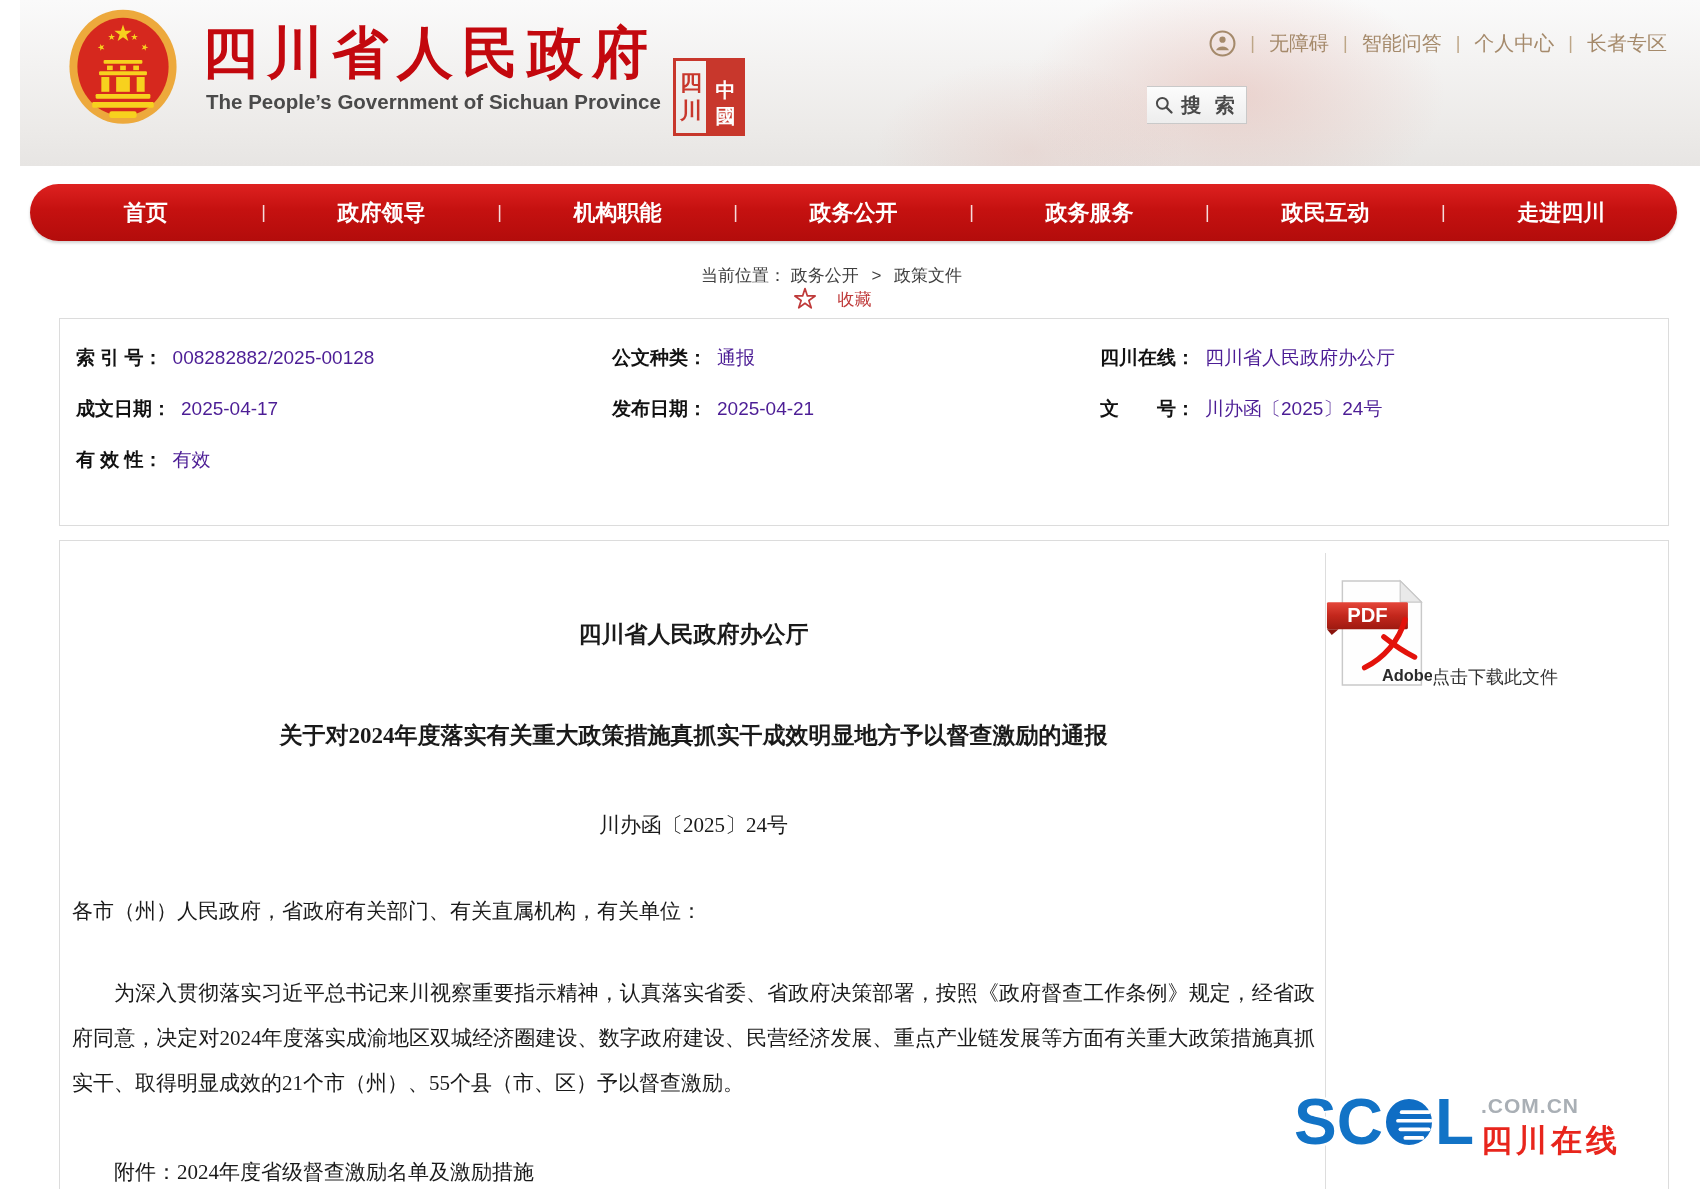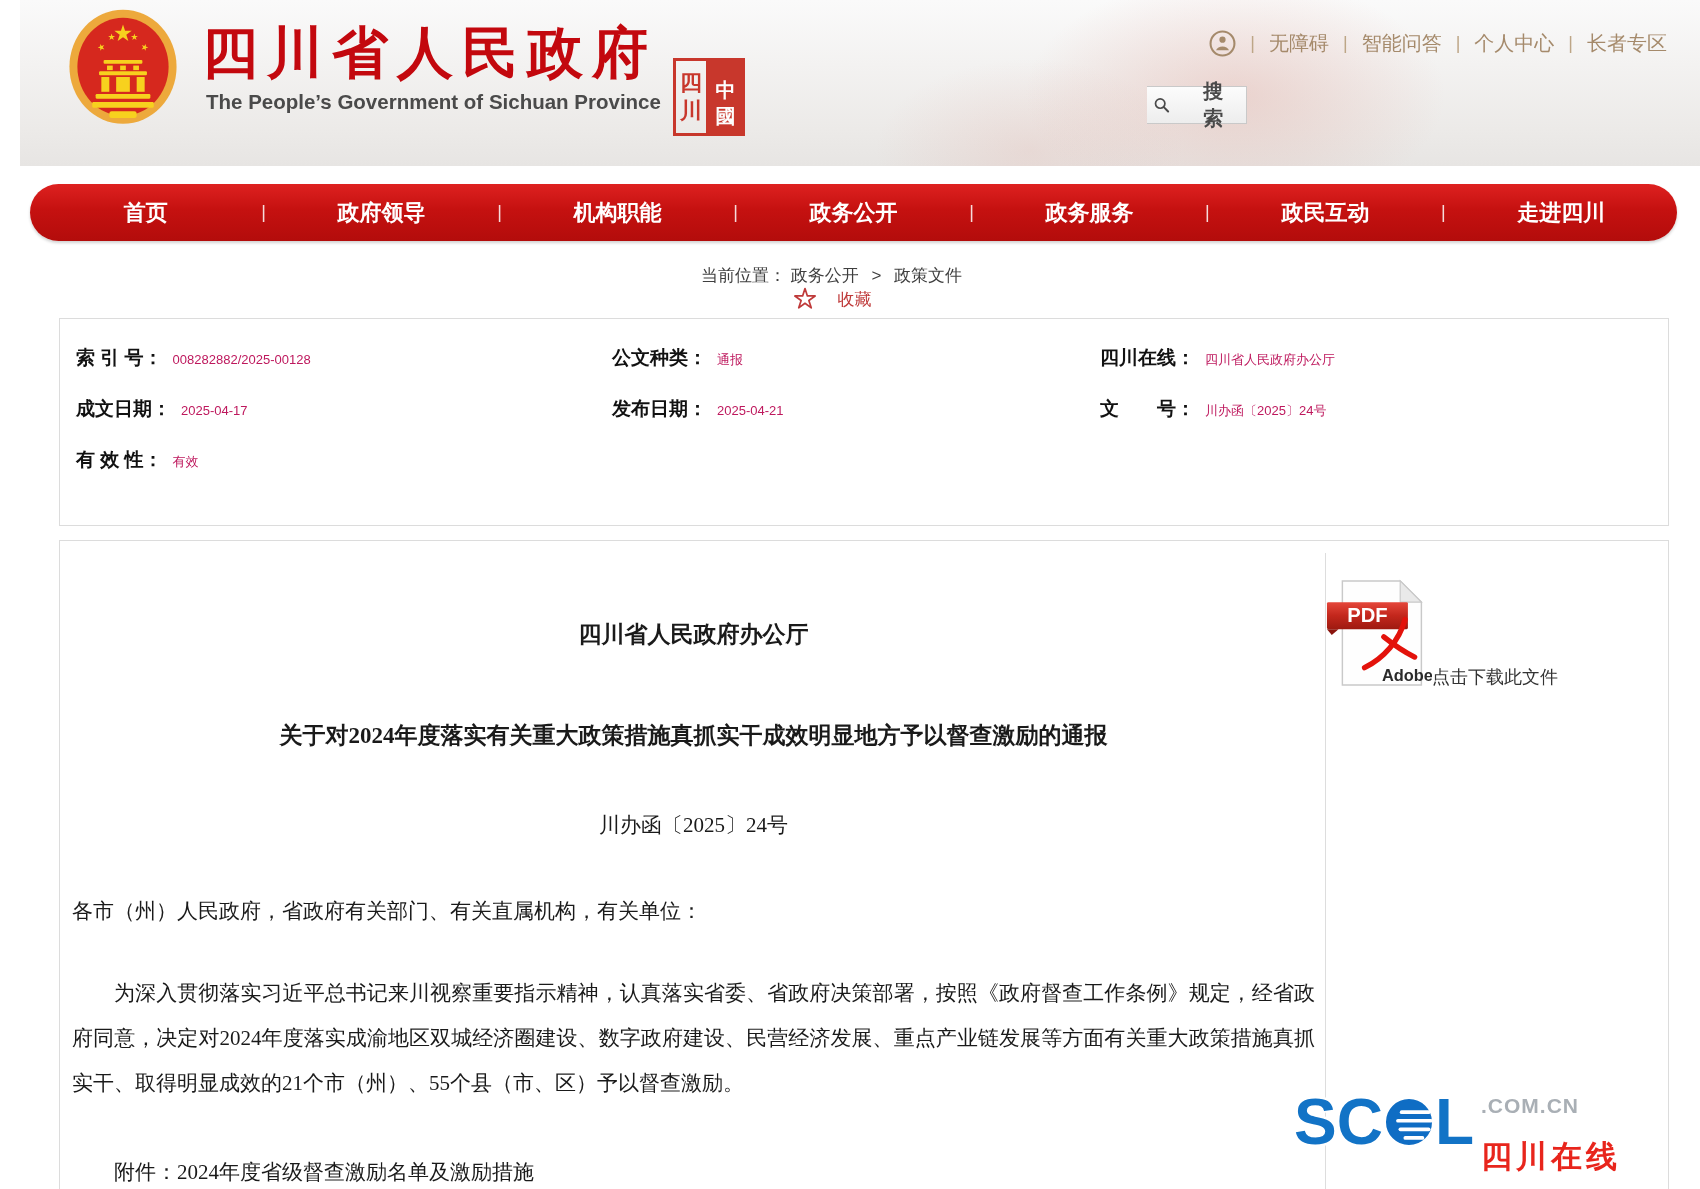--- a/index.html
+++ b/index.html
@@ -22,21 +22,21 @@
   .seal{position:absolute;left:653px;top:58px;width:72px;height:78px;display:flex;opacity:.92;font-family:"Liberation Serif","DejaVu Serif",serif;}
   .seal-left{width:33px;border:3px solid #c5281c;border-right:none;color:#c5281c;font-weight:bold;font-size:22px;line-height:1.25;text-align:center;padding-top:8px;word-break:break-all;box-sizing:border-box;}
   .seal-right{flex:1;background:#c5281c;color:#fff;font-weight:bold;font-size:20px;line-height:1.3;text-align:center;padding-top:19px;word-break:break-all;box-sizing:border-box;}
   .utility{position:absolute;top:30px;right:33px;display:flex;align-items:center;gap:14px;font-size:20px;color:#a58a6b;}
   .u-link{color:#a58a6b;text-decoration:none;cursor:pointer;white-space:nowrap;}
   .u-sep{color:#bda687;font-size:18px;}
   .u-icon{display:flex;align-items:center;cursor:pointer;}
   .search-row{position:absolute;top:86px;left:1127px;display:flex;}
   .search-input{width:426px;height:36px;border:1px solid #c9c9c9;background:#fff;padding:0 12px;font-size:18px;color:#333;outline:none;font-family:"Liberation Sans",sans-serif;}
   .search-input::placeholder{color:#9a9a9a;}
-  .search-btn{width:100px;height:38px;border:1px solid #c9c9c9;border-left:none;background:linear-gradient(#fcfcfc,#ededed);display:flex;align-items:center;justify-content:center;gap:20px;font-size:20px;font-weight:bold;color:#4a4a4a;cursor:pointer;letter-spacing:4px;font-family:"Liberation Sans",sans-serif;}
+  .search-btn{width:100px;height:38px;border:1px solid #c9c9c9;border-left:none;background:linear-gradient(#fcfcfc,#ededed);display:flex;align-items:center;justify-content:center;gap:7px;font-size:20px;font-weight:bold;color:#4a4a4a;cursor:pointer;letter-spacing:4px;font-family:"Liberation Sans",sans-serif;}
   
   .nav{
     position:absolute;top:184px;left:30px;width:1647px;height:57px;border-radius:29px;
     background:linear-gradient(180deg,#de2120 0%,#c51110 45%,#b30c0b 100%);
     display:flex;align-items:center;box-shadow:0 2px 3px rgba(0,0,0,.18);
   }
   .nav a{flex:1;text-align:center;color:#fff;font-size:22px;font-weight:bold;text-decoration:none;cursor:pointer;white-space:nowrap;}
   .n-sep{color:rgba(255,255,255,.85);font-size:18px;}
   
   .crumb-row{position:absolute;top:264px;left:33px;right:70px;display:flex;justify-content:space-between;align-items:center;font-size:17px;color:#3f3f3f;flex-direction:column;}
@@ -44,40 +44,40 @@
   .c-sep{margin:0 8px;}
   .fav{display:flex;align-items:center;gap:20px;color:#bf3a3a;font-size:17px;cursor:pointer;}
   
   .meta-card{position:absolute;top:318px;left:59px;width:1610px;height:208px;border:1px solid #dcdcdc;background:#fff;box-sizing:border-box;padding-top:26px;}
   .meta-row{display:flex;height:51px;}
   .m-cell{display:flex;align-items:baseline;box-sizing:border-box;}
   .m-cell.c1{width:552px;padding-left:16px;}
   .m-cell.c2{width:488px;}
   .m-cell.c3{flex:1;}
   .m-label{font-weight:bold;color:#111;font-size:19px;white-space:pre;}
-  .m-value{color:#be185d;font-size:13px;margin-left:10px;}
+  .m-value{color:#4c1d95;font-size:19px;margin-left:10px;}
   
   .doc-card{position:absolute;top:540px;left:59px;width:1610px;height:700px;border:1px solid #dcdcdc;background:#fff;box-sizing:border-box;}
   .doc{position:absolute;left:0;top:0;width:1267px;padding:78px 12px 0 12px;box-sizing:border-box;font-family:"Liberation Serif","DejaVu Serif",serif;color:#1a1a1a;}
   .doc h2{margin:0;font-size:23px;text-align:center;font-weight:bold;}
   .doc h1{margin:70px 0 0;font-size:23px;text-align:center;font-weight:bold;}
   .docnum{margin-top:60px;font-size:21px;text-align:center;}
   .salutation{margin:58px 0 0;font-size:21px;}
   .body-para{margin:46px 0 0;font-size:21px;line-height:45px;text-indent:2em;text-align:justify;}
   .attachment{margin:52px 0 0;font-size:21px;padding-left:2em;}
   .side{position:absolute;top:12px;right:0;bottom:0;width:342px;border-left:1px solid #ddd;}
   .pdf-block{margin-top:24px;display:flex;align-items:flex-end;cursor:pointer;}
   .pdf-icon{width:106px;height:112px;}
   .dl-label{margin-top:24px;font-size:18px;color:#333;font-family:"Liberation Sans",sans-serif;}
   
   .watermark{position:absolute;left:1294px;top:1090px;display:flex;align-items:flex-start;}
   .wm-left{display:flex;align-items:center;font-weight:bold;font-size:64px;line-height:1;color:#1273c6;
     text-shadow:-2px -2px 0 #fff,2px -2px 0 #fff,-2px 2px 0 #fff,2px 2px 0 #fff;justify-content:space-between;}
   .wm-globe{margin:0 -1px;}
-  .wm-right{margin-left:7px;display:flex;flex-direction:column;padding-top:4px;gap:16px;}
+  .wm-right{margin-left:7px;display:flex;flex-direction:column;padding-top:4px;}
   .wm-com{font-size:21px;font-weight:bold;color:#a9afb5;letter-spacing:1px;
     text-shadow:-1px -1px 0 #fff,1px -1px 0 #fff,-1px 1px 0 #fff,1px 1px 0 #fff;}
   .wm-cn{font-size:31px;font-weight:bold;color:#e8251c;letter-spacing:4px;margin-top:2px;
     text-shadow:-1px -1px 0 #fff,1px -1px 0 #fff,-1px 1px 0 #fff,1px 1px 0 #fff;}
 </style>
 </head>
 <body>
 
 <div class="header">
   <svg class="emblem" viewBox="0 0 100 110">

